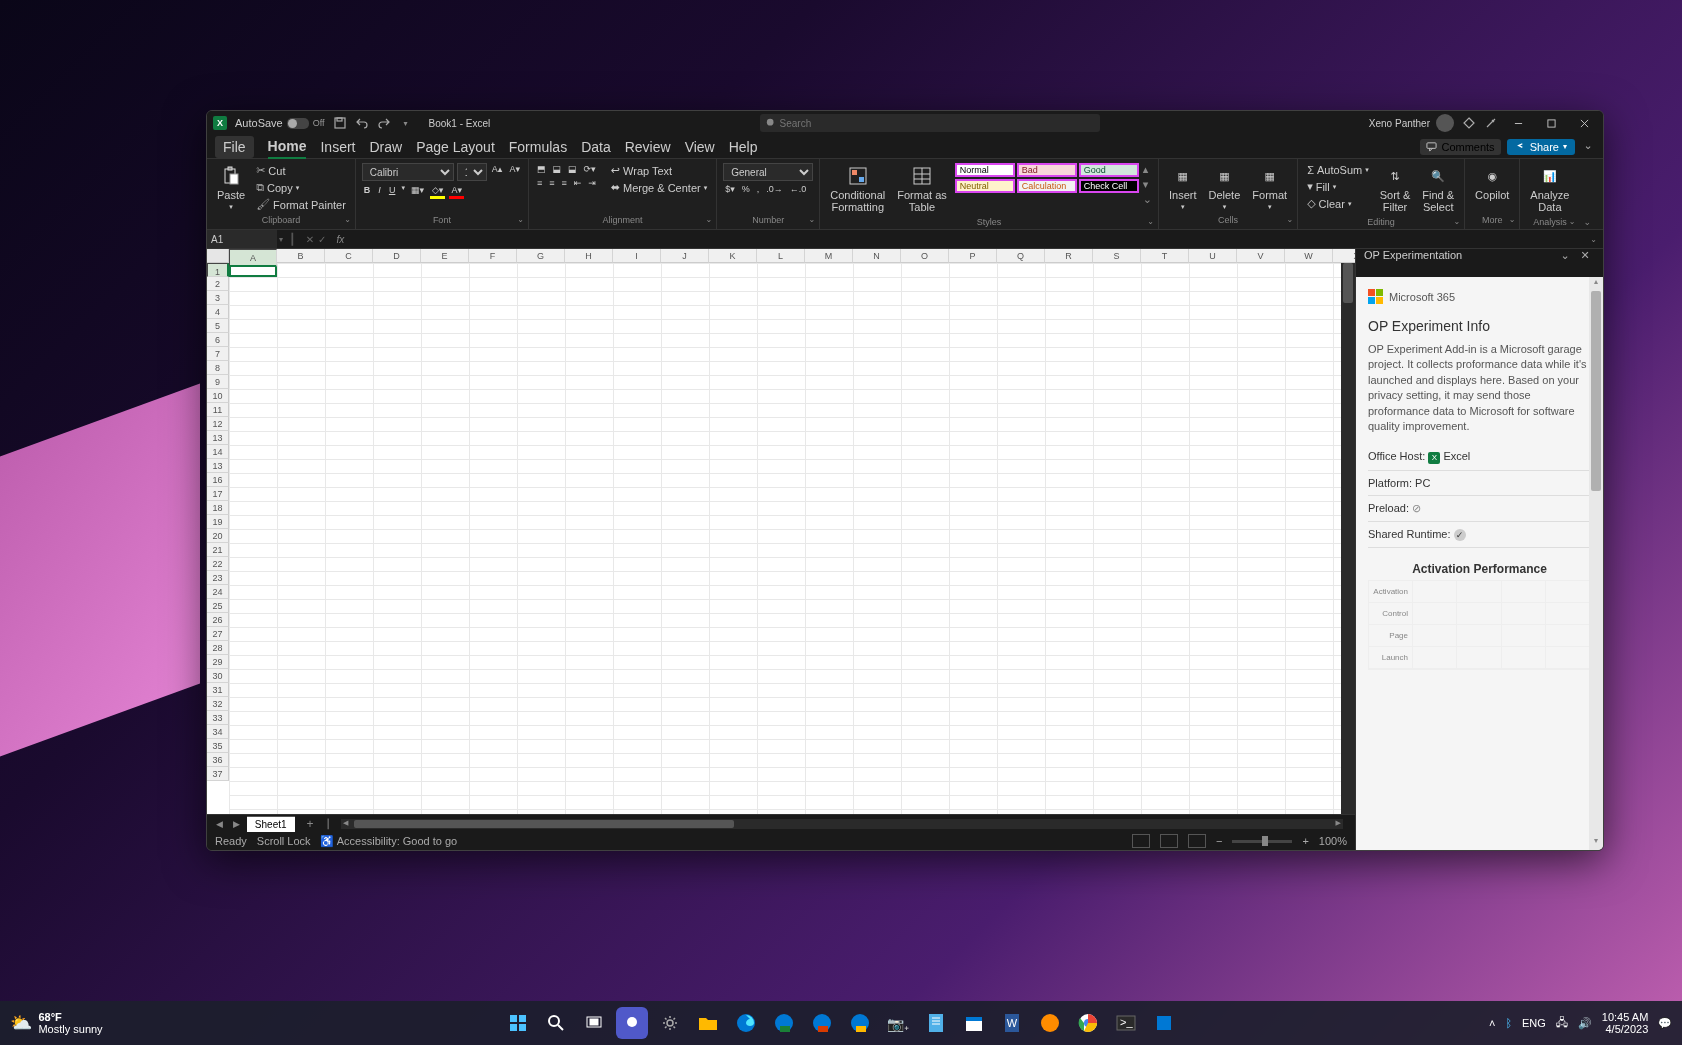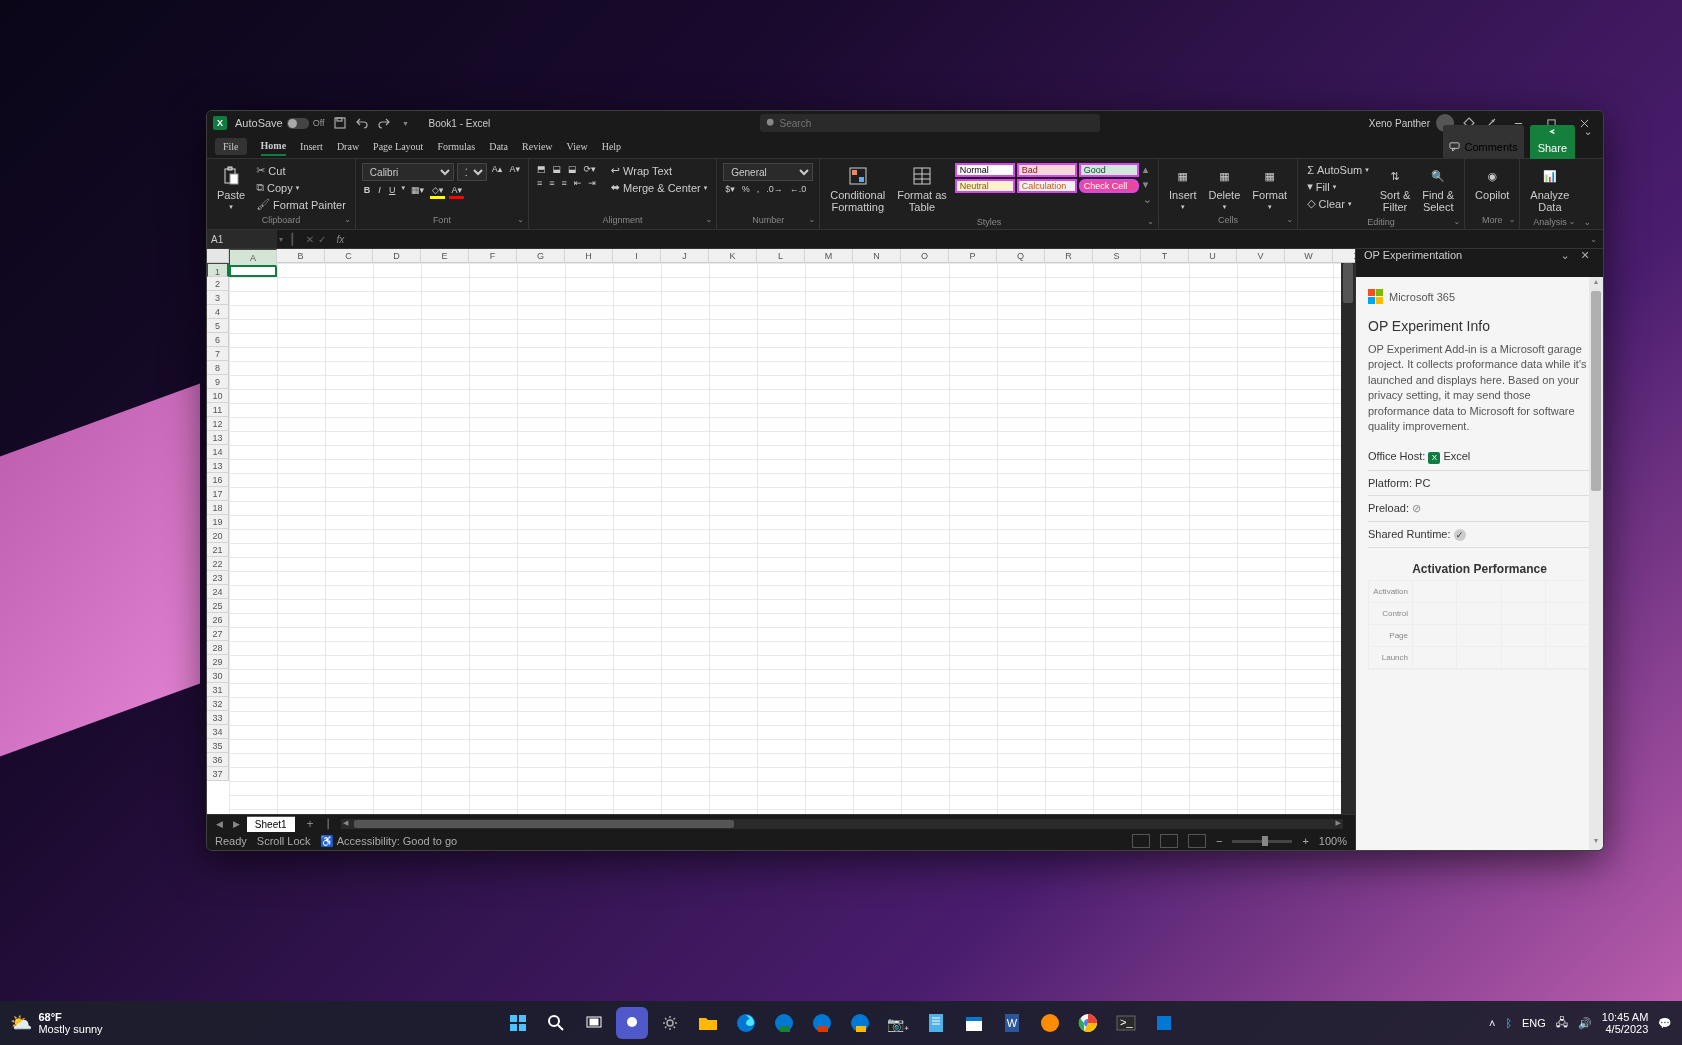--- a/index.html
+++ b/index.html
@@ -22,45 +22,45 @@
 .titlebar .search input { flex:1; background:none; border:none; color:#ccc; font-size:10px; outline:none; }
 .titlebar .user { display:flex; align-items:center; gap:6px; }
 .avatar { width:18px; height:18px; border-radius:50%; background:#555; }
 .winbtn { width:25px; height:20px; display:flex; align-items:center; justify-content:center; cursor:pointer; }
 .winbtn svg { width:9px; height:9px; stroke:#ccc; stroke-width:1; fill:none; }
 .tb-icon { width:14px; height:14px; display:inline-flex; align-items:center; justify-content:center; }
 .tb-icon svg { width:12px; height:12px; stroke:#aaa; stroke-width:1.2; fill:none; }
 
 
 .tabs { height:24px; background:#1a1a1a; display:flex; align-items:center; padding:0 8px; gap:14px; border-bottom:1px solid #333; }
-.tab { color:#ccc; font-size:10px; cursor:pointer; padding:3px 0;font-family:Liberation Serif, serif; }
+.tab { color:#ccc; font-size:14px; cursor:pointer; padding:3px 0; }
 .tab.file { background:#333; padding:3px 8px; border-radius:3px; }
 .tab.active { border-bottom:2px solid #107c41; font-weight:600; }
 .tabs-right { margin-left:auto; display:flex; gap:6px; }
 .btn-comment { background:#333; padding:2px 6px; border-radius:3px; display:flex; align-items:center; gap:4px; cursor:pointer; }
-.btn-share { background:#15803d; padding:2px 8px; border-radius:3px; display:flex; align-items:center; gap:4px; cursor:pointer; color:#fff;flex-direction:column; }
+.btn-share { background:#0369a1; padding:2px 8px; border-radius:3px; display:flex; align-items:center; gap:4px; cursor:pointer; color:#fff; }
 
 
 .ribbon { height:70px; background:#1f1f1f; display:flex; color:#ccc; overflow:hidden; }
 .group { border-right:1px solid #333; padding:4px 6px; display:flex; flex-direction:column; justify-content:space-between; }
 .group-label { text-align:center; font-size:9px; color:#888; margin-top:2px; position:relative; }
 .group-label::after { content:"⌄"; position:absolute; right:-2px; font-size:8px; }
 .group-body { display:flex; gap:4px; align-items:flex-start; flex:1; }
 .vbtn { display:flex; flex-direction:column; align-items:center; gap:2px; padding:2px 4px; cursor:pointer; font-size:9px; text-align:center; line-height:1.1; }
 .vbtn .ico { width:22px; height:22px; display:flex; align-items:center; justify-content:center; }
 .hbtn { display:flex; align-items:center; gap:3px; padding:1px 3px; cursor:pointer; font-size:10px; }
 .mini { font-size:9px; color:#ccc; cursor:pointer; padding:1px 2px; }
 select,.sel { background:#2a2a2a; border:1px solid #444; color:#ccc; font-size:10px; padding:1px 3px; height:18px; }
 .stl { width:60px; height:14px; font-size:9px; padding:1px 3px; border:2px solid #d946ef; display:flex; align-items:center; }
 .stl.normal { background:#fff; color:#000; }
 .stl.bad { background:#f8d7da; color:#842029; }
 .stl.good { background:#d1e7dd; color:#0f5132; }
 .stl.neutral { background:#fff2cc; color:#806000; }
 .stl.calc { background:#f2f2f2; color:#c65911; }
-.stl.check { background:#ec4899; color:#fff;border-radius:6px; }
+.stl.check { background:#000000; color:#fff; }
 .col { display:flex; flex-direction:column; gap:2px; }
 
 
 .fbar { height:20px; background:#1a1a1a; border-top:1px solid #333; border-bottom:1px solid #333; display:flex; align-items:center; }
 .namebox { width:70px; background:#2a2a2a; color:#ccc; border:none; font-size:10px; padding:2px 4px; height:100%; }
 .fbar .icons { display:flex; gap:4px; padding:0 6px; }
 .fbar .icons span { color:#666; font-size:10px; cursor:pointer; }
 .fbar .fx { color:#888; font-style:italic; font-size:10px; padding:0 4px; }
 .fbar input.formula { flex:1; background:none; border:none; color:#ccc; height:100%; }
 

